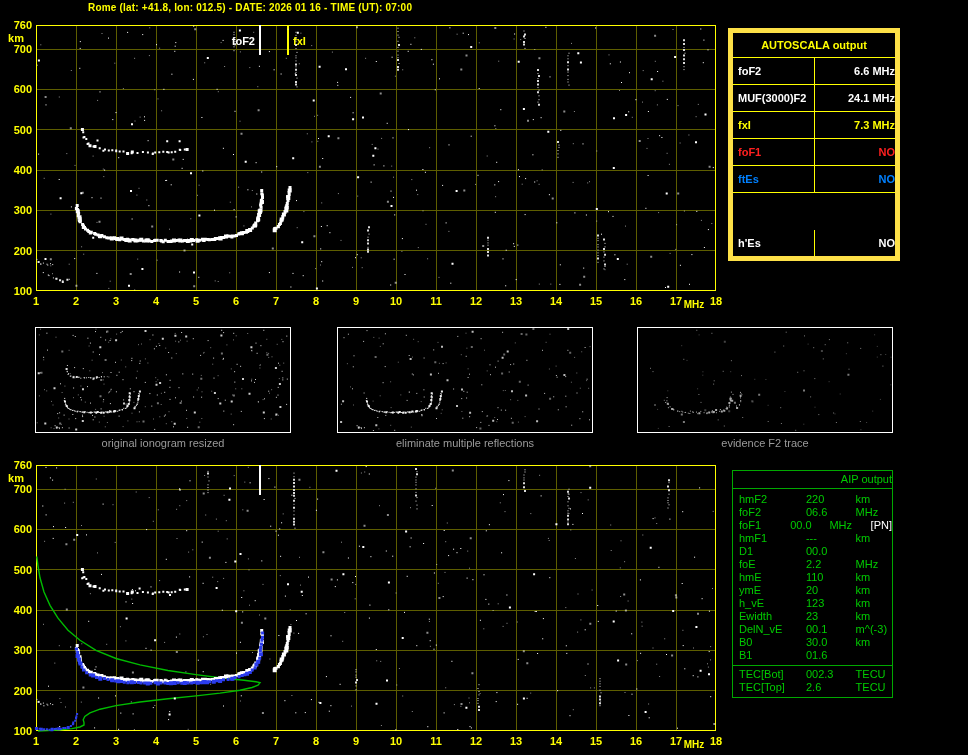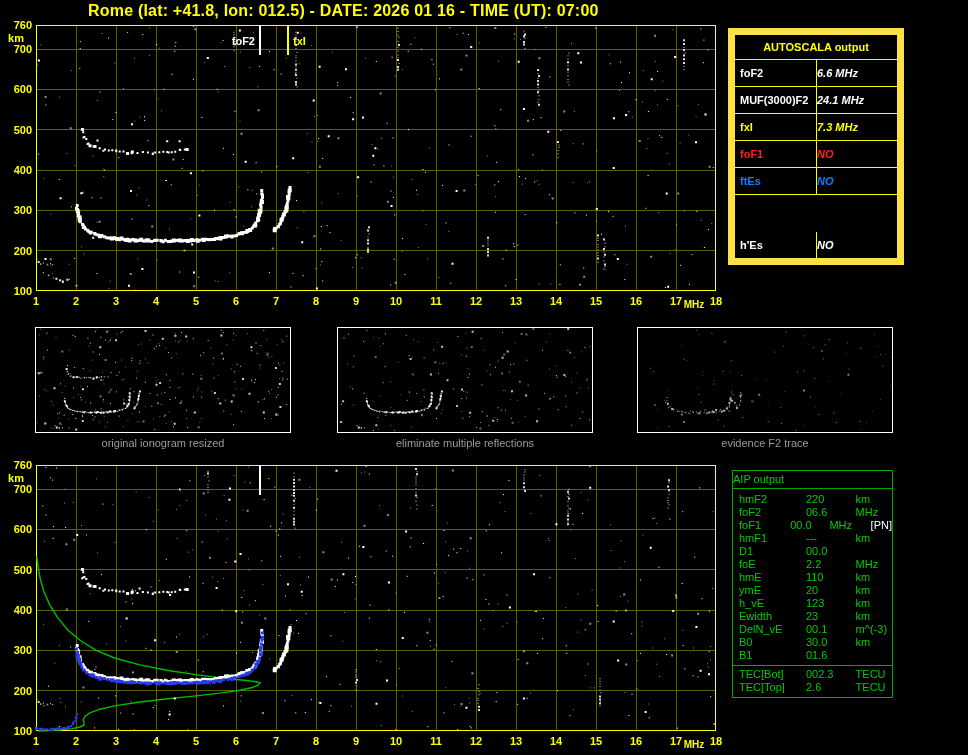--- a/index.html
+++ b/index.html
@@ -1,36 +1,36 @@
 <!DOCTYPE html>
 <html><head>
 <meta charset="utf-8">
 <style>
   html,body{margin:0;padding:0;background:#000;}
   .screen{position:relative;width:968px;height:755px;background:#000;overflow:hidden;
           font-family:"Liberation Sans",sans-serif;}
-  .title{position:absolute;left:88px;top:2px;color:#ffff00;font-size:16px;font-weight:bold;letter-spacing:.2px;}
+  .title{position:absolute;left:88px;top:2px;color:#ffff00;font-size:10px;font-weight:bold;letter-spacing:.2px;}
   svg{position:absolute;overflow:visible;display:block;}
   svg text{font-family:"Liberation Sans",sans-serif;}
   #svg-top{left:0;top:23px;width:730px;height:292px;}
   #svg-bottom{left:0;top:463px;width:730px;height:292px;}
   .panel{position:absolute;top:327px;width:254px;height:104px;border:1px solid #ffffff;background:#000;}
   .panel svg{left:0;top:0;width:254px;height:104px;overflow:hidden;}
   .p1{left:35px}.p2{left:337px}.p3{left:637px}
   .caption{position:absolute;top:437px;width:256px;text-align:center;color:#9a9a9a;font-size:11px;}
   .c1{left:35px}.c2{left:337px}.c3{left:637px}
-  .as-table{position:absolute;left:728px;top:28px;width:162px;border:7px solid #fde047;background:#000;}
+  .as-table{position:absolute;left:728px;top:28px;width:162px;border:5px solid #fde047;background:#000;}
   .as-title{height:24px;line-height:24px;text-align:center;color:#ffff00;font-weight:bold;font-size:11px;border-bottom:1px solid #ffff00;}
   .as-row{display:flex;height:26px;line-height:26px;border-bottom:1px solid #ffff00;font-size:11px;font-weight:bold;}
   .as-row:last-child{border-bottom:none;margin-top:37px;}
   .as-label{width:82px;padding-left:5px;border-right:1px solid #ffff00;box-sizing:border-box;}
-  .as-value{flex:1;text-align:left;font-style:italic;}
+  .as-value{flex:1;text-align:right;}
   .aip{position:absolute;left:732px;top:470px;width:159px;border:1px solid #00a800;color:#00cc00;
        font-size:11px;background:#000;padding-bottom:3px;}
-  .aip-title{height:17px;line-height:17px;text-align:left;border-bottom:1px solid #00a800;margin-bottom:4px;}
+  .aip-title{height:17px;line-height:17px;text-align:right;border-bottom:1px solid #00a800;margin-bottom:4px;}
   .aip-row{display:flex;height:13px;line-height:13px;padding-left:6px;white-space:nowrap;gap:16px;}
   .aip-name{width:56px}.aip-val{width:37px}.aip-unit{width:40px}.aip-extra{color:#ffffff;}
   .aip-sep{border-top:1px solid #00a800;margin:3px 0 2px 0;}
 </style>
 </head>
 <body>
 
 <div class="screen">
   <div class="title">Rome (lat: +41.8, lon: 012.5) - DATE: 2026 01 16 - TIME (UT): 07:00</div>
 

